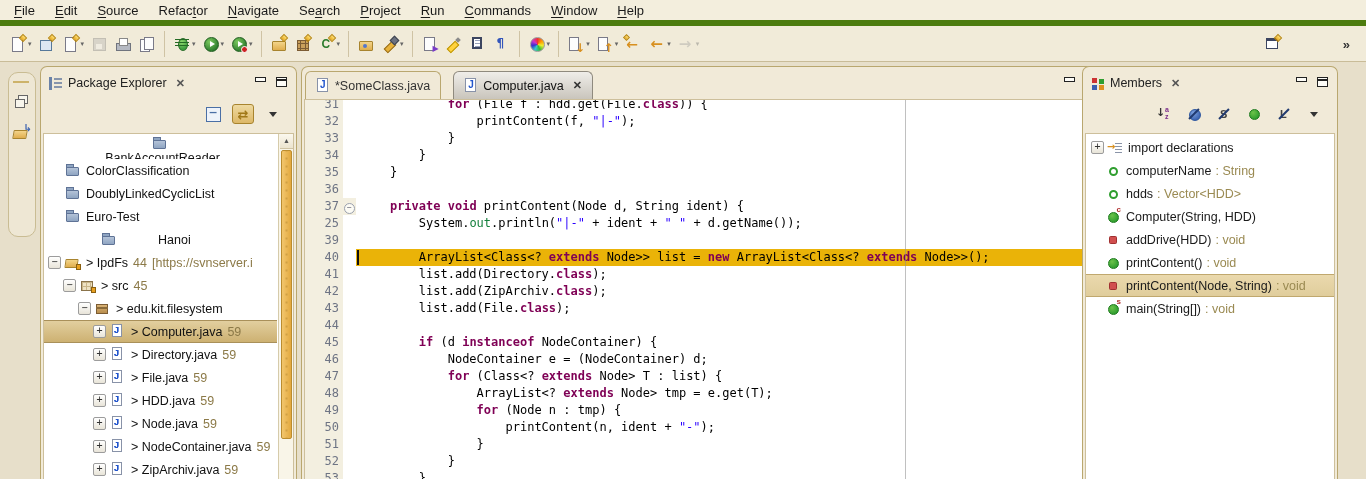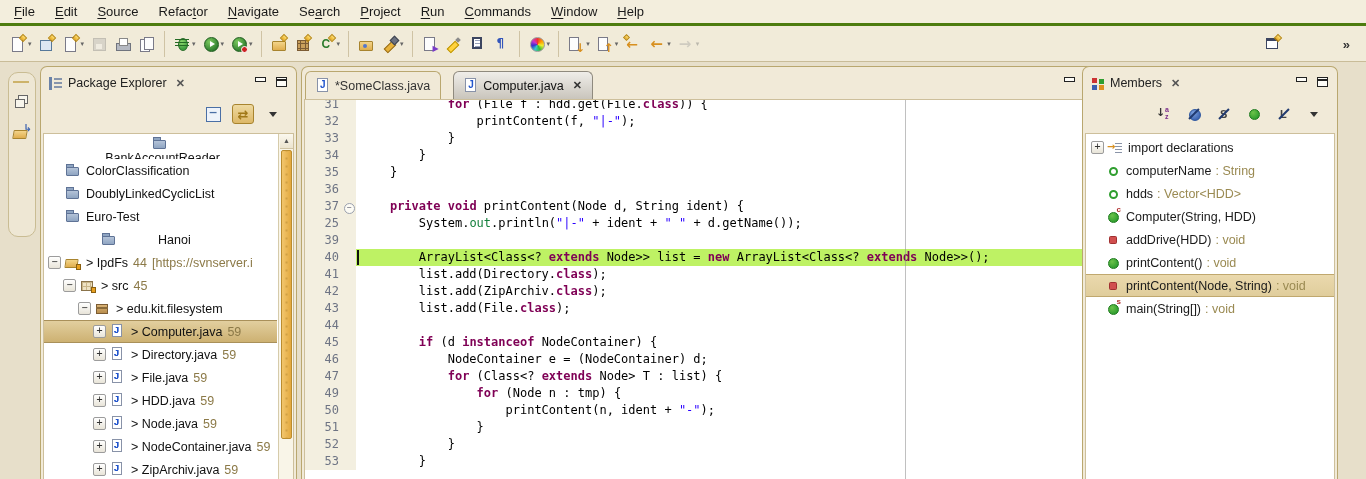--- a/index.html
+++ b/index.html
@@ -1,21 +1,21 @@
 <!DOCTYPE html>
 <html><head>
 <meta charset="utf-8">
 <style>
   html,body{margin:0;padding:0;}
   body{width:1366px;height:479px;position:relative;overflow:hidden;
        font-family:"Liberation Sans",sans-serif;background:#e7dfca;color:#1a1a1a;}
 
   
   #menubar{position:absolute;left:0;top:0;width:1366px;height:26px;background:#f3eedd;
-           border-bottom:3px solid #4d7c0f;display:flex;align-items:center;padding-left:4px;box-sizing:border-box;}
+           border-bottom:6px solid #4d7c0f;display:flex;align-items:flex-start;padding-left:4px;box-sizing:border-box;}
   .menu-item{padding:3px 10px;font-size:13px;cursor:default;}
   .menu-item u{text-underline-offset:2px;}
 
   
   #toolbar{position:absolute;left:0;top:26px;width:1366px;height:36px;background:#f1ebd9;
            border-bottom:1px solid #c9bc98;display:flex;align-items:center;padding-left:6px;box-sizing:border-box;}
   #toolbar-groups{display:flex;align-items:center;height:100%;}
   .sep{width:1px;height:26px;background:#cfc3a4;margin:0 5px;flex:none;}
   .tbtn{display:flex;align-items:center;padding:2px 2px;margin:0 1px;border-radius:3px;}
   .tbtn.disabled{opacity:.38;filter:grayscale(1);}
@@ -141,27 +141,27 @@
         border:1px solid #b9a76f;border-bottom:none;border-radius:6px 6px 0 0;margin-right:2px;background:#f0e9d7;color:#333;}
   .etab.active{background:linear-gradient(#efede9,#c9c5bc);border-color:#8f8a7e;color:#111;margin-left:10px;}
   .jtab-icon{width:14px;height:15px;position:relative;flex:none;}
   .jtab-icon::before{content:"";position:absolute;left:1px;top:0;width:11px;height:14px;background:#fff;border:1px solid #8892a8;box-sizing:border-box;}
   .jtab-icon::after{content:"J";position:absolute;left:4px;top:1px;color:#2255cc;font:bold 10px/12px "Liberation Sans",sans-serif;}
   .tclose{font-weight:bold;font-size:11px;color:#333;margin-left:4px;}
   #editor-body{position:absolute;left:2px;right:2px;top:32px;bottom:0;background:#fff;border:1px solid #cdbf9b;border-bottom:none;overflow:hidden;}
   #code-scroll{position:absolute;left:0;top:0;right:15px;bottom:0;overflow:hidden;}
   #margin-line{position:absolute;left:600px;top:0;bottom:0;width:1px;background:rgba(140,140,140,.55);z-index:3;}
   #code-lines{margin-top:-4px;}
-  .crow{display:flex;height:17px;font:12px/17px "DejaVu Sans Mono",monospace;}
+  .crow{display:flex;height:17px;font:12px/17px "DejaVu Sans Mono",monospace;align-items:center;}
   .lno{width:34px;flex:none;background:#f3efe0;color:#6e7484;text-align:right;padding-right:4px;}
   .fold{width:13px;flex:none;background:#f3efe0;text-align:center;}
   .fold b{display:inline-block;width:9px;height:9px;border:1px solid #9aa0ae;border-radius:50%;background:#fcfbf4;
           font:8px/8px "DejaVu Sans Mono",monospace;color:#667;font-weight:normal;margin-top:3px;}
   .ltext{flex:1;white-space:pre;padding-left:5px;position:relative;color:#000;}
-  .crow.cur .ltext{background:#bef264;}
+  .crow.cur .ltext{background:#eab308;}
   .crow.cur .ltext::after{content:"";position:absolute;left:1px;top:1px;bottom:1px;width:2px;background:#101010;}
   .sg-k{color:#7f0055;font-weight:bold;}
   .sg-s{color:#2a00ff;}
   .sg-i{color:#15803d;}
 
   
   #members-list{position:absolute;left:2px;right:2px;top:66px;bottom:0;background:#fff;border:1px solid #cdbf9b;border-bottom:none;overflow:hidden;padding-top:2px;}
   .mrow{display:flex;align-items:center;height:23px;padding-left:5px;font-size:12.5px;white-space:nowrap;overflow:hidden;}
   .mrow.sel{background:linear-gradient(#ead9ad,#e0cd9c);border-top:1px solid #c0a86e;border-bottom:1px solid #c0a86e;height:21px;}
   .m-sp{width:15px;flex:none;}
@@ -543,20 +543,25 @@
             <span class="lno">46</span>
             <span class="fold"></span>
             <span class="ltext"><span class="sg-p">            NodeContainer e = (NodeContainer) d;</span></span>
           </div>
           <div class="crow">
             <span class="lno">47</span>
             <span class="fold"></span>
             <span class="ltext"><span class="sg-p">            </span><span class="sg-k">for</span><span class="sg-p"> (Class&lt;? </span><span class="sg-k">extends</span><span class="sg-p"> Node&gt; T : list) {</span></span>
           </div>
           <div class="crow">
+            <span class="lno">48</span>
+            <span class="fold"></span>
+            <span class="ltext"><span class="sg-p">                ArrayList&lt;? </span><span class="sg-k">extends</span><span class="sg-p"> Node&gt; tmp = e.get(T);</span></span>
+          </div>
+          <div class="crow">
             <span class="lno">49</span>
             <span class="fold"></span>
             <span class="ltext"><span class="sg-p">                </span><span class="sg-k">for</span><span class="sg-p"> (Node n : tmp) {</span></span>
           </div>
           <div class="crow">
             <span class="lno">50</span>
             <span class="fold"></span>
             <span class="ltext"><span class="sg-p">                    printContent(n, ident + </span><span class="sg-s">"-"</span><span class="sg-p">);</span></span>
           </div>
           <div class="crow">

